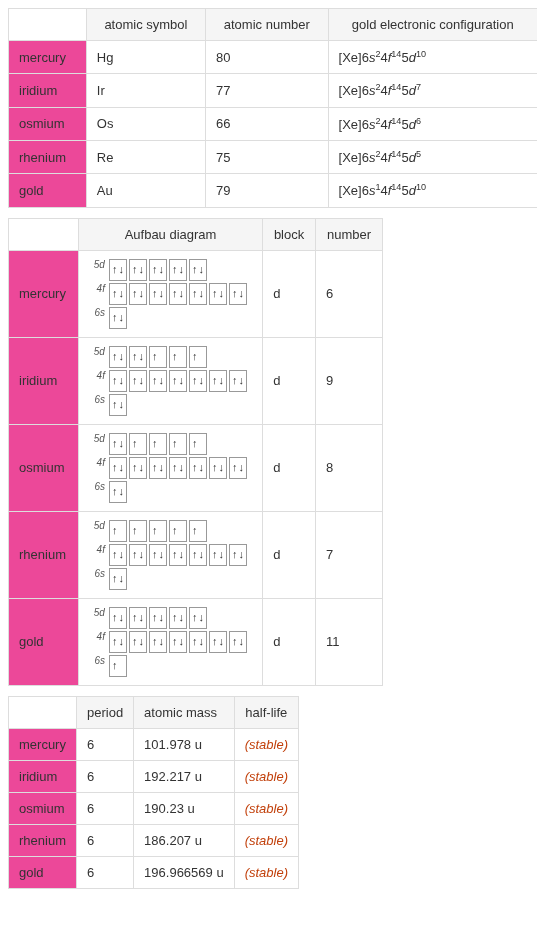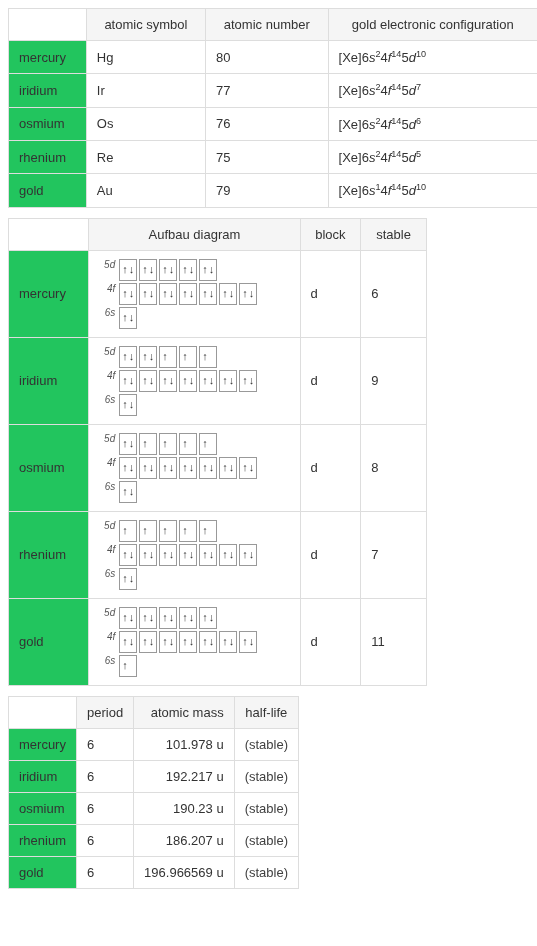--- a/index.html
+++ b/index.html
@@ -74,33 +74,34 @@
     }
     .arrow-up {
       left: 2px;
       top: 4px;
     }
     .arrow-down {
       right: 2px;
       top: 4px;
     }
     .stable {
-      color: #404040;
+      color: #c2410c;
+      font-style: italic;
     }
     .row-label {
-      background: #22c55e;
+      background: #ec4899;
     }
     .table3 td:nth-child(3) {
-      text-align: right;
+      text-align: left;
     }
     .table1 {
       width: 530px;
     }
     .table2 {
-      width: 419px;
+      width: 375px;
     }
   </style>
 </head>
 <body>
 
 <table class="table1">
   <tbody>
       <tr class="header-row">
     <td></td>
     <td>atomic symbol</td>
@@ -117,21 +118,21 @@
       </tr>
       <tr>
         <td class="row-label">iridium</td>
         <td>Ir</td>
         <td>77</td>
         <td class="config">[Xe]6<span class="italic">s</span><sup>2</sup>4<span class="italic">f</span><sup>14</sup>5<span class="italic">d</span><sup>7</sup></td>
       </tr>
       <tr>
         <td class="row-label">osmium</td>
         <td>Os</td>
-        <td>76</td>
+        <td>66</td>
         <td class="config">[Xe]6<span class="italic">s</span><sup>2</sup>4<span class="italic">f</span><sup>14</sup>5<span class="italic">d</span><sup>6</sup></td>
       </tr>
       <tr>
         <td class="row-label">rhenium</td>
         <td>Re</td>
         <td>75</td>
         <td class="config">[Xe]6<span class="italic">s</span><sup>2</sup>4<span class="italic">f</span><sup>14</sup>5<span class="italic">d</span><sup>5</sup></td>
       </tr>
       <tr>
         <td class="row-label">gold</td>
@@ -141,21 +142,21 @@
       </tr>
     </tbody>
 </table>
 
 <table class="table2">
   <tbody>
       <tr class="header-row">
     <td></td>
     <td>Aufbau diagram</td>
     <td>block</td>
-    <td>stable</td>
+    <td>number</td>
   </tr>
   </tbody>
     <tbody id="t2body">
       <tr>
         <td class="row-label">mercury</td>
         <td class="aufbau">
           <div class="aufbau-row">
             <span class="aufbau-label">5d</span>
             <span class="orbital">
               <span class="arrow-up">↑</span>

